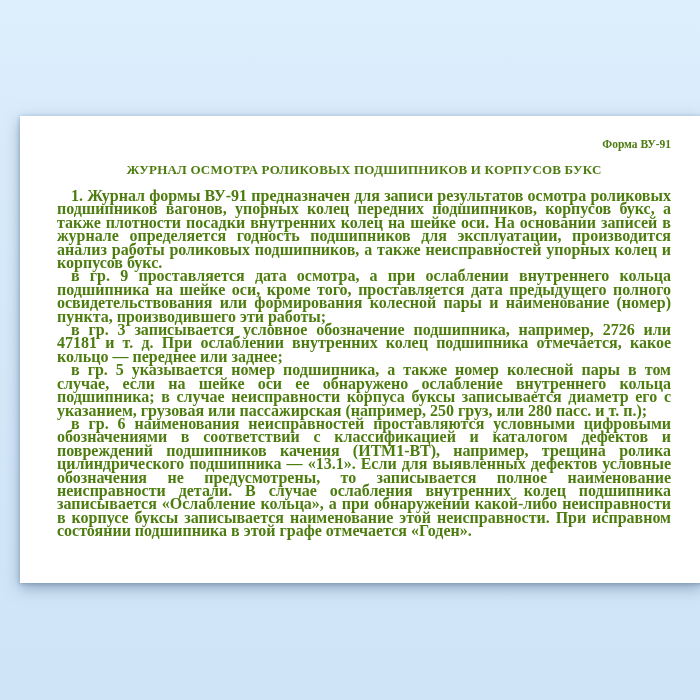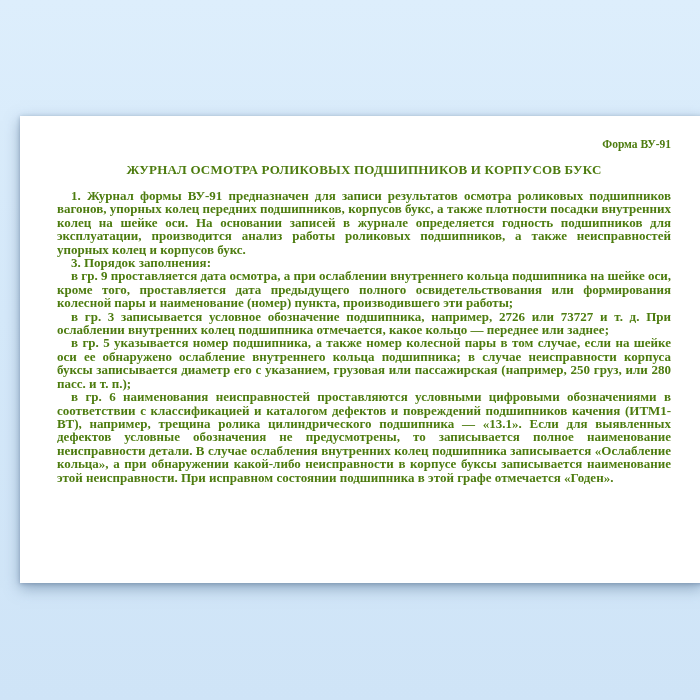--- a/index.html
+++ b/index.html
@@ -38,34 +38,33 @@
   .doc-title {
     text-align: center;
     font-weight: 700;
     font-size: 13px;
     line-height: 15px;
     margin: 0 0 12px 0;
     letter-spacing: 0.2px;
   }
   .para {
     margin: 0;
-    font-size: 13px;
+    font-size: 16px;
     font-weight: 600;
     line-height: 13.4px;
     text-align: justify;
     text-indent: 14px;
   }
 </style>
 </head>
 <body>
 
 <div class="backdrop">
   <div class="sheet">
     <div class="form-number">Форма ВУ-91</div>
     <h1 class="doc-title">ЖУРНАЛ ОСМОТРА РОЛИКОВЫХ ПОДШИПНИКОВ И КОРПУСОВ БУКС</h1>
     <p class="para">1. Журнал формы ВУ-91 предназначен для записи результатов осмотра роликовых подшипников вагонов, упорных колец передних подшипников, корпусов букс, а также плотности посадки внутренних колец на шейке оси. На основании записей в журнале определяется годность подшипников для эксплуатации, производится анализ работы роликовых подшипников, а также неисправностей упорных колец и корпусов букс.</p>
-    <p class="para">3. Порядок заполнения:</p>
     <p class="para">в гр. 9 проставляется дата осмотра, а при ослаблении внутреннего кольца подшипника на шейке оси, кроме того, проставляется дата предыдущего полного освидетельствования или формирования колесной пары и наименование (номер) пункта, производившего эти работы;</p>
-    <p class="para">в гр. 3 записывается условное обозначение подшипника, например, 2726 или 73727 и т. д. При ослаблении внутренних колец подшипника отмечается, какое кольцо — переднее или заднее;</p>
+    <p class="para">в гр. 3 записывается условное обозначение подшипника, например, 2726 или 47181 и т. д. При ослаблении внутренних колец подшипника отмечается, какое кольцо — переднее или заднее;</p>
     <p class="para">в гр. 5 указывается номер подшипника, а также номер колесной пары в том случае, если на шейке оси ее обнаружено ослабление внутреннего кольца подшипника; в случае неисправности корпуса буксы записывается диаметр его с указанием, грузовая или пассажирская (например, 250 груз, или 280 пасс. и т. п.);</p>
     <p class="para">в гр. 6 наименования неисправностей проставляются условными цифровыми обозначениями в соответствии с классификацией и каталогом дефектов и повреждений подшипников качения (ИТМ1-ВТ), например, трещина ролика цилиндрического подшипника — «13.1». Если для выявленных дефектов условные обозначения не предусмотрены, то записывается полное наименование неисправности детали. В случае ослабления внутренних колец подшипника записывается «Ослабление кольца», а при обнаружении какой-либо неисправности в корпусе буксы записывается наименование этой неисправности. При исправном состоянии подшипника в этой графе отмечается «Годен».</p>
   </div>
 </div>
 
 </body></html>

